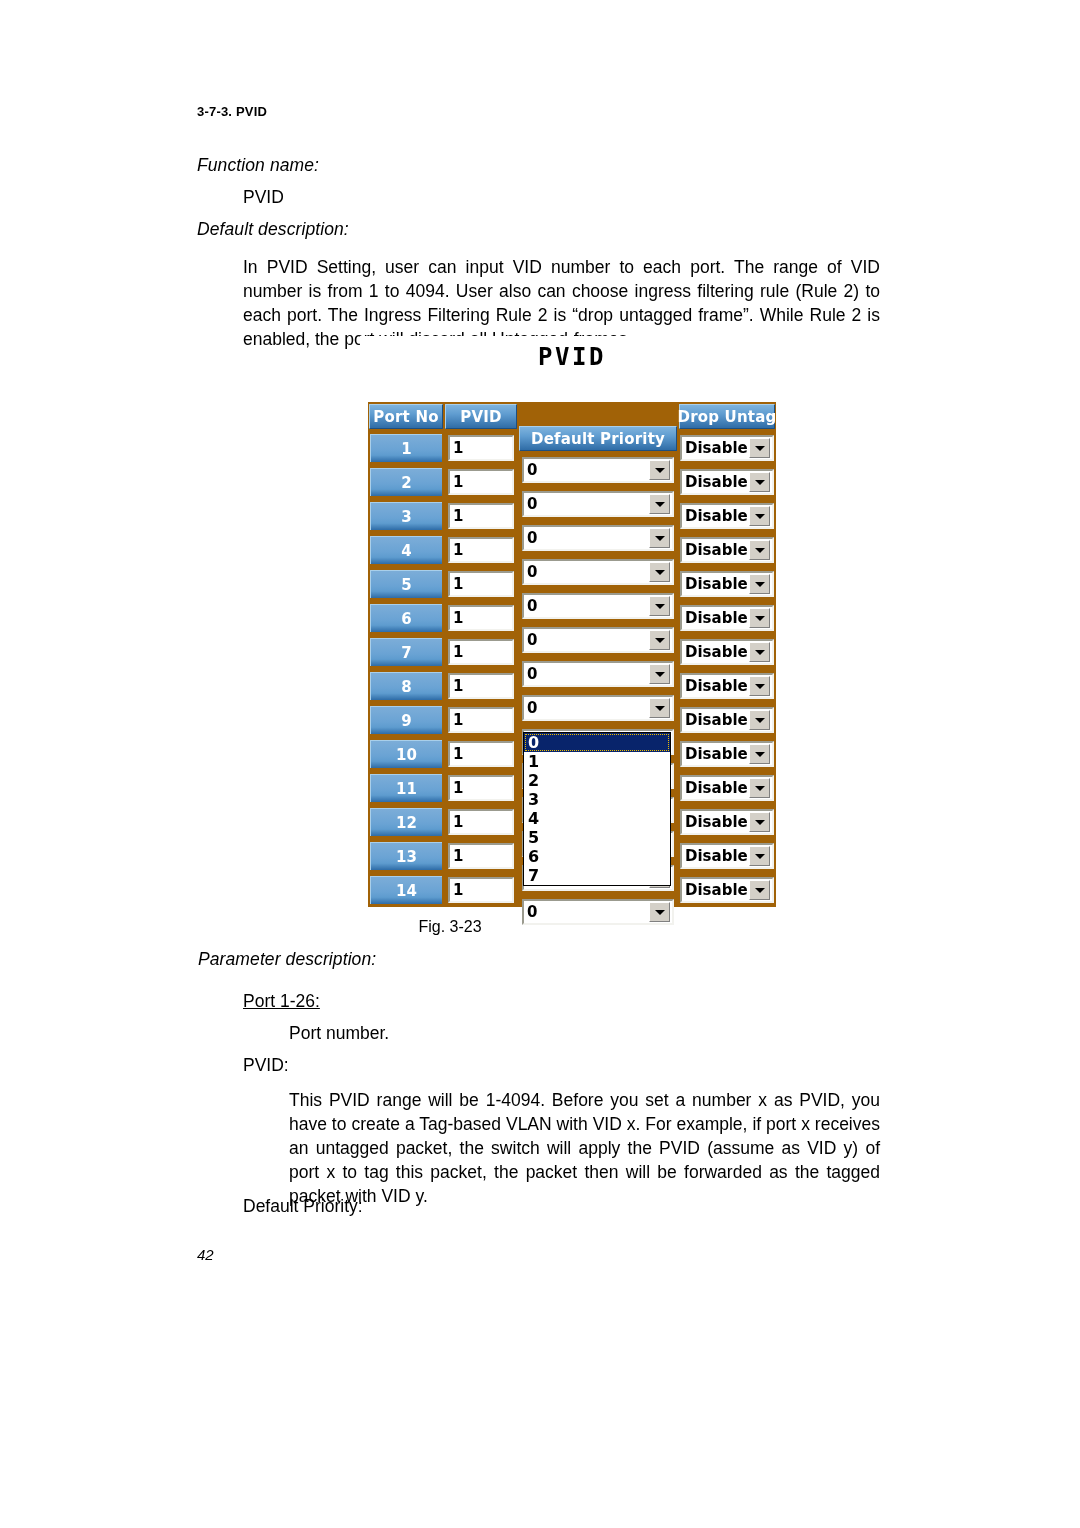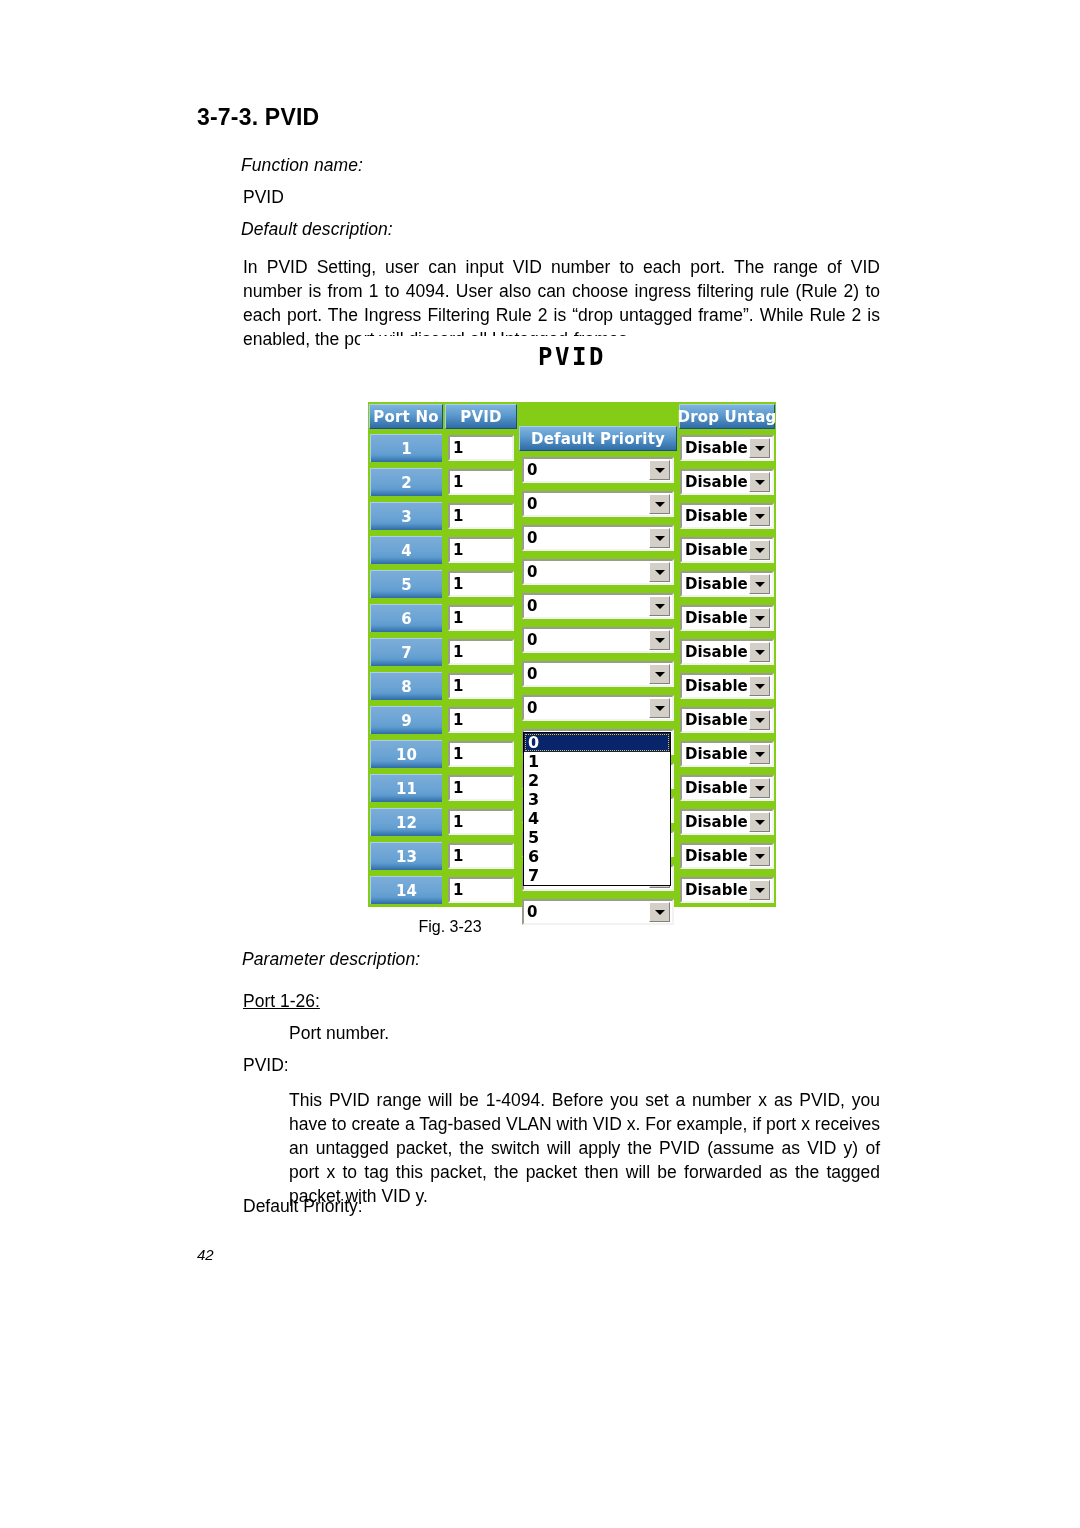--- a/index.html
+++ b/index.html
@@ -21,31 +21,30 @@
     left: 0; top: 0;
     width: 1080px;
     height: 1528px;
   }
 
   
   .heading {
     position: absolute;
     left: 197px;
     top: 104px;
-    font-size: 23px;
+    font-size: 13px;
     font-weight: bold;
     letter-spacing: 0.2px;
   }
 
   .lbl-italic {
     position: absolute;
     font-style: italic;
     font-size: 17.5px;
     letter-spacing: 0.1px;
-    margin-left: 44px;
   }
   .lbl-plain {
     position: absolute;
     font-size: 17.5px;
   }
 
   #fn-name-label   { left: 197px; top: 155px; }
   #fn-name-value   { left: 243px; top: 187px; }
   #fn-desc-label   { left: 197px; top: 219px; }
 
@@ -114,21 +113,21 @@
     top: 66px;
     width: 408px;
     background: #d9ecf7;
     border-collapse: separate;
   }
 
   .trow {
     display: flex;
     align-items: center;
     height: 34px;
-    background: #84cc16;
+    background: #a16207;
   }
 
   .thead-row { height: 29px; }
 
   
   .c-port { width: 76px; }
   .c-pvid { width: 74px; }
   .c-dp   { width: 160px; margin-top: 44px; }
   .c-du   { width: 98px; }
 

